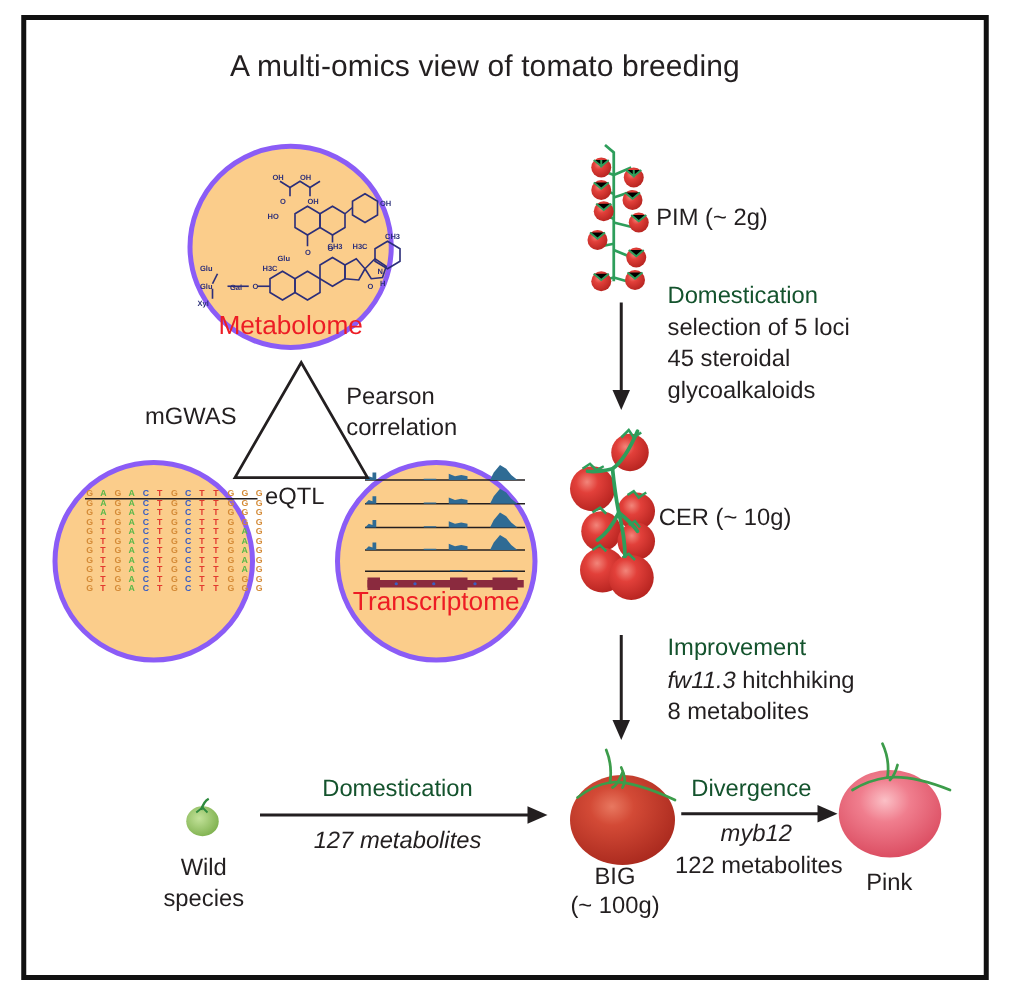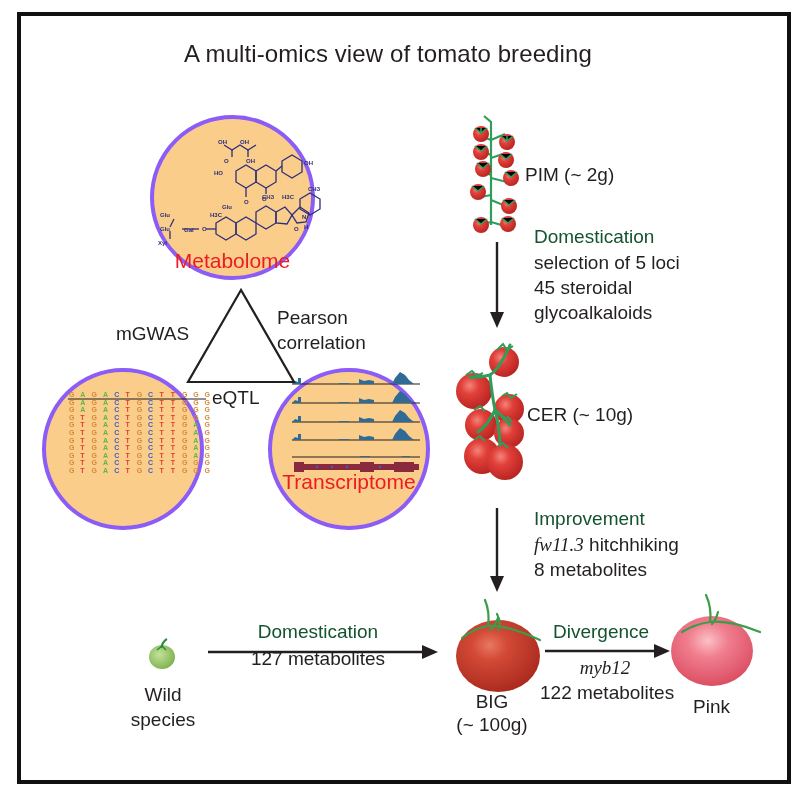--- a/index.html
+++ b/index.html
@@ -8,21 +8,21 @@
   .frame { position:absolute; left:17px; top:12px; width:766px; height:764px;
            border:4px solid #111111; box-sizing:content-box; }
   .abs { position:absolute; white-space:nowrap; }
   .title { left:184px; top:40px; font-size:24px; letter-spacing:0.1px; }
   .circle { position:absolute; border-radius:50%; background:#fbcd8b;
             border:4px solid #8b5cf6; box-sizing:border-box; }
   .circle-label { position:absolute; width:100%; text-align:center;
                   color:#ed1c24; font-size:21px; }
   .txt { font-size:19px; line-height:23px; color:#231f20; }
   .green { color:#14532d; }
-  .it { font-style:italic;font-family:Liberation Serif, serif; }
+  .it { font-style:italic; }
   svg { position:absolute; left:0; top:0; overflow:visible; }
   .center { text-align:center; }
 </style>
 </head>
 <body>
 
 <div class="frame"></div>
 
 <div class="abs title">A multi-omics view of tomato breeding</div>
 
@@ -430,20 +430,20 @@
 </div>
 
 <div class="abs txt" style="left:534px; top:507px;">
   <div class="green">Improvement</div>
   <div style="margin-top:3px;"><span class="it">fw11.3</span><span> hitchhiking</span></div>
   <div style="margin-top:2px;">8 metabolites</div>
 </div>
 
 <div class="abs txt center" style="left:208px; top:620px; width:220px;">
   <div class="green">Domestication</div>
-  <div style="margin-top:4px;">127 metabolites</div>
+  <div style="margin-top:18px;font-style:italic;">127 metabolites</div>
 </div>
 
 <div class="abs txt center" style="left:540px; top:620px; width:130px;">
   <div class="green" style="text-align:left; padding-left:13px;">Divergence</div>
   <div class="it" style="margin-top:13px;">myb12</div>
   <div style="margin-top:2px;">122 metabolites</div>
 </div>
 
 </body></html>

